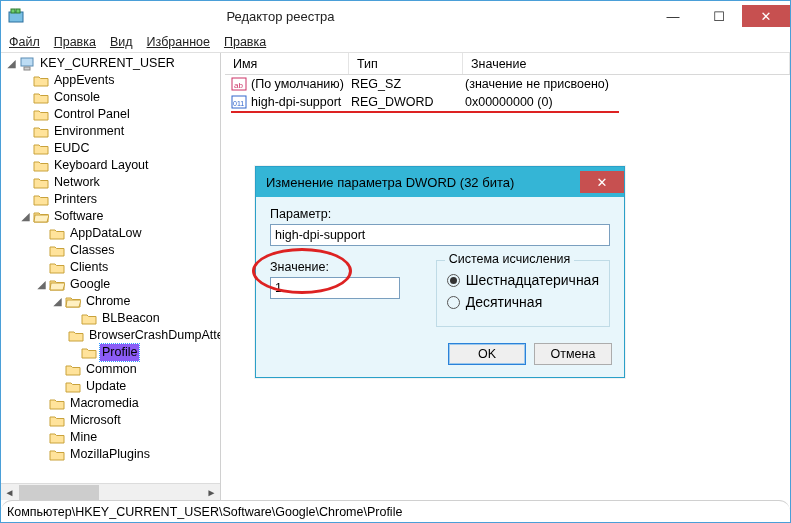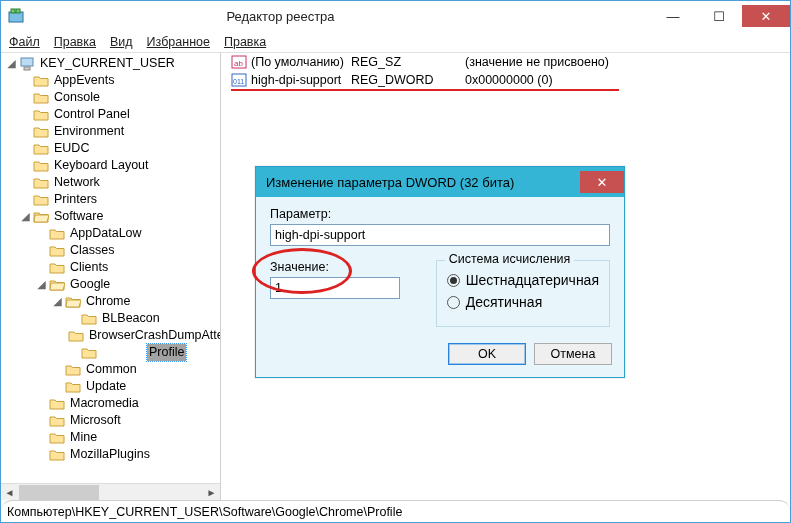--- a/index.html
+++ b/index.html
@@ -22,21 +22,21 @@
 
   .tree { width: 220px; border-right: 1px solid #d0d0d0; overflow: auto; padding: 2px 0 0 2px; position:relative; }
   .splitter { width:4px; cursor:col-resize; background:transparent; }
   .list { flex:1; overflow:auto; position:relative; }
 
   .tree-root { font-size: 12.5px; line-height: 17px; color:#000; }
   .tree-row { display:flex; align-items:center; white-space:nowrap; height:17px; padding-left:2px; }
   .tree-row .toggle { width:13px; text-align:center; color:#6a6a6a; font-size:11px; cursor:default; user-select:none; }
   .tree-row .folder { width:16px; height:14px; margin: 0 3px 0 1px; display:inline-block; }
   .tree-row .label { padding: 0 2px; }
-  .tree-row.selected .label { background:#a3a3a3; outline:1px dotted #3399ff;margin-left:47px; }
+  .tree-row.selected .label { background:#8b5cf6; outline:1px dotted #3399ff; }
   .ind1{padding-left:16px;} .ind2{padding-left:32px;} .ind3{padding-left:48px;} .ind4{padding-left:64px;}
   
   .columns { display:flex; height: 22px; border-bottom: 1px solid #d8d8d8; font-size: 12.5px; align-items:center; color:#000; user-select:none; }
   .colh { padding: 0 8px; height:100%; display:flex; align-items:center; border-right: 1px solid #e4e4e4; }
   .col-name{ width: 124px;} .col-type{ width:114px;} .col-val{ flex:1;}
 
   .rows { font-size: 12.5px; }
   .vrow { display:flex; align-items:center; height:18px; }
   .vrow .icon { width:16px; height:16px; margin: 0 4px 0 6px; display:inline-flex; align-items:center; justify-content:center; }
   .vrow .c-name{ width:100px; } .vrow .c-type{ width:114px; padding-left:0;} .vrow .c-val{flex:1;}
@@ -330,20 +330,25 @@
       <div class="hscroll">
         <div class="scroll-btn">◄</div>
         <div class="thumb" style="width:80px"></div>
         <div style="flex:1"></div>
         <div class="scroll-btn">►</div>
       </div>
     </div>
     <div class="splitter"></div>
 
     <div class="list">
+      <div class="columns">
+        <div class="colh col-name">Имя</div>
+        <div class="colh col-type">Тип</div>
+        <div class="colh col-val">Значение</div>
+      </div>
       <div class="rows" id="value-rows">
           <div class="vrow">
     <span class="icon">
               <svg width="16" height="16">
                 <rect x="1" y="2" width="14" height="12" fill="#fff" stroke="#c36"></rect>
                 <text x="3" y="12" font-size="8" fill="#c36">ab</text>
               </svg>
             </span>
     <span class="c-name">(По умолчанию)</span>
     <span class="c-type">REG_SZ</span>

